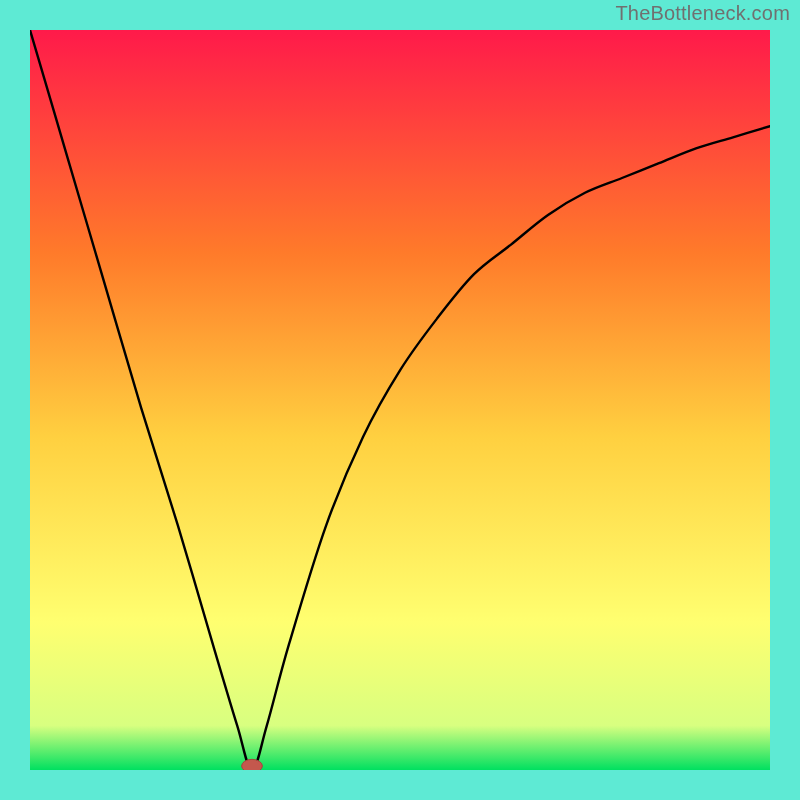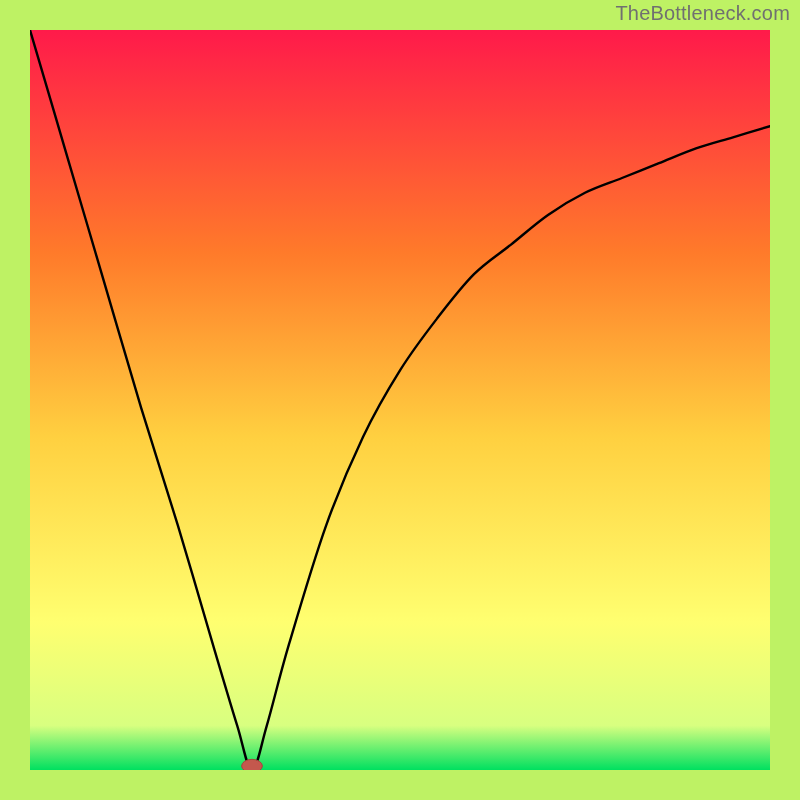--- a/index.html
+++ b/index.html
@@ -8,21 +8,21 @@
     width: 800px;
     height: 800px;
     overflow: hidden;
     background: #000;
     font-family: Arial, Helvetica, sans-serif;
   }
   .frame {
     position: relative;
     width: 800px;
     height: 800px;
-    background: #bef264;
+    background: #5eead4;
   }
   .watermark {
     position: absolute;
     top: 2px;
     right: 10px;
     color: #707070;
     font-size: 20px;
     font-weight: 500;
     letter-spacing: 0.2px;
     z-index: 5;

